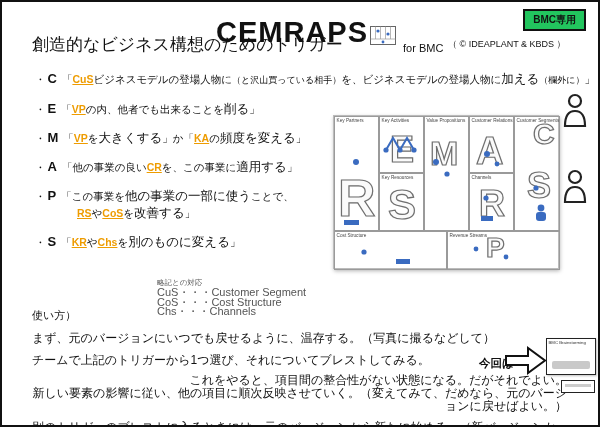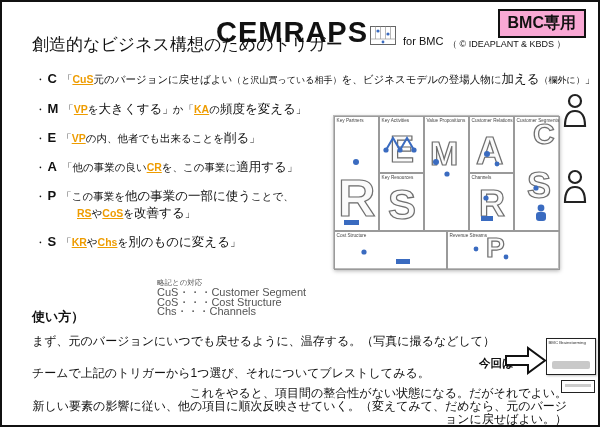--- a/index.html
+++ b/index.html
@@ -1,25 +1,25 @@
 <!DOCTYPE html>
 <html><head>
 <meta charset="utf-8">
 <style>
   * { margin:0; padding:0; box-sizing:border-box; }
   html,body { width:600px; height:427px; background:#e8e8e8; }
   body { font-family:"Liberation Sans","DejaVu Sans",sans-serif; color:#111; }
   .page { position:absolute; left:0; top:0; width:600px; height:427px; background:#fff; border:2px solid #111; overflow:hidden; }
 
   
-  .badge { position:absolute; top:7px; right:12px; border:2px solid #111; padding:2px 8px; font-size:16px; font-weight:bold; background:#f9a8d4; }
+  .badge { position:absolute; top:7px; right:12px; border:2px solid #111; padding:2px 8px; font-size:10px; font-weight:bold; background:#22c55e; }
   .header-sub { position:absolute; left:30px; top:31px; font-size:17px; }
   .header-title { position:absolute; left:214px; top:14px; font-size:29px; font-weight:bold; letter-spacing:1px; }
   .mini-icon { position:absolute; left:368px; top:24px; }
-  .header-for { position:absolute; left:401px; top:33px; font-size:11px; }
+  .header-for { position:absolute; left:401px; top:40px; font-size:11px; }
   .header-copy { position:absolute; left:446px; top:36px; font-size:9px; }
 
   
   .triggers { position:absolute; left:33px; top:68px; width:545px; }
   .trigger-row { font-size:10.5px; line-height:17px; margin-bottom:11px; white-space:nowrap; }
   .bullet { font-size:10.5px; }
   .tletter { font-weight:bold; font-size:13px; margin:0 5px 0 2px; }
   .seg-n { font-size:10.5px; }
   .seg-o { color:#EE9C00; font-weight:bold; font-size:10.5px;text-decoration:underline; }
   .seg-b { font-weight:normal; font-size:12.5px; }
@@ -33,24 +33,24 @@
   .bigletter { position:absolute; font-weight:bold; line-height:1; color:#fafafa; -webkit-text-stroke:1.2px #6f6f6f; text-shadow:0 0 1px #999; }
   .bmc-decor { position:absolute; left:0; top:0; pointer-events:none; }
 
   
   .legend { position:absolute; left:155px; top:276px; color:#555; }
   .legend-title { font-size:7.5px; line-height:10px; }
   .legend-item { font-size:11px; line-height:9.5px; }
 
   
   .usage { position:absolute; left:30px; top:306px; width:535px; }
-  .usage-title { font-size:13px; font-weight:bold; }
+  .usage-title { font-size:11px; font-weight:normal; }
   .usage p { font-size:12px; line-height:13px; white-space:pre-line; }
   .usage p.p1 { margin-top:9px; }
-  .usage p.p2 { margin-top:19px; }
+  .usage p.p2 { margin-top:9px; }
   .usage p.p3 { margin-top:7px;text-align:right; }
   .usage p.p4 { margin-top:8px; }
 
   
   .now-label { position:absolute; left:477px; top:354px; font-size:11.5px; font-weight:bold; }
   .big-arrow { position:absolute; left:503px; top:343px; }
   .thumb { position:absolute; left:544px; top:336px; width:50px; height:37px; border:1px solid #222; background:#fff; box-shadow:1px 1px 2px rgba(0,0,0,0.25); }
   .thumb-title { font-size:6px; color:#333; white-space:nowrap; transform:scale(0.72); transform-origin:0 0; padding:2px 0 0 2px; }
   .thumb-bar { position:absolute; left:5px; bottom:5px; width:38px; height:8px; background:#c9c9c9; border-radius:2px; }
   .thumb2 { position:absolute; left:559px; top:378px; width:34px; height:13px; border:1px solid #222; background:#fff; }
@@ -77,23 +77,23 @@
       <line x1="0.5" y1="13" x2="25.5" y2="13" stroke="#999" stroke-width="0.7"></line>
       <circle cx="8" cy="5" r="1.6" fill="#3A6BC0"></circle>
       <circle cx="18" cy="8" r="1.6" fill="#3A6BC0"></circle>
       <circle cx="13" cy="16" r="1.4" fill="#3A6BC0"></circle>
     </svg>
   </span>
   <span class="header-for">for BMC</span>
   <span class="header-copy">（ © IDEAPLANT &amp; KBDS ）</span>
 
   <div class="triggers" id="triggers">
-      <div class="trigger-row"><span class="bullet">・</span><span class="tletter">C</span><span class="seg-n">「</span><span class="seg-o">CuS</span><span class="seg-n">元のバージョンに戻せばよい</span><span class="seg-sm">（と沢山買っている相手）</span><span class="seg-n">を、ビジネスモデルの登場人物に</span><span class="seg-b">加える</span><span class="seg-sm">（欄外に）</span><span class="seg-n">」</span></div>
+      <div class="trigger-row"><span class="bullet">・</span><span class="tletter">C</span><span class="seg-n">「</span><span class="seg-o">CuS</span><span class="seg-n">ビジネスモデルの登場人物に</span><span class="seg-sm">（と沢山買っている相手）</span><span class="seg-n">を、ビジネスモデルの登場人物に</span><span class="seg-b">加える</span><span class="seg-sm">（欄外に）</span><span class="seg-n">」</span></div>
+      <div class="trigger-row"><span class="bullet">・</span><span class="tletter">E</span><span class="seg-n">「</span><span class="seg-o">VP</span><span class="seg-n">の内、他者でも出来ることを</span><span class="seg-b">削る</span><span class="seg-n">」</span></div>
       <div class="trigger-row"><span class="bullet">・</span><span class="tletter">M</span><span class="seg-n">「</span><span class="seg-o">VP</span><span class="seg-n">を</span><span class="seg-b">大きくする</span><span class="seg-n">」か「</span><span class="seg-o">KA</span><span class="seg-n">の</span><span class="seg-b">頻度を変える</span><span class="seg-n">」</span></div>
-      <div class="trigger-row"><span class="bullet">・</span><span class="tletter">E</span><span class="seg-n">「</span><span class="seg-o">VP</span><span class="seg-n">の内、他者でも出来ることを</span><span class="seg-b">削る</span><span class="seg-n">」</span></div>
       <div class="trigger-row"><span class="bullet">・</span><span class="tletter">A</span><span class="seg-n">「他の事業の良い</span><span class="seg-o">CR</span><span class="seg-n">を、この事業に</span><span class="seg-b">適用する</span><span class="seg-n">」</span></div>
       <div class="trigger-row"><span class="bullet">・</span><span class="tletter">P</span><span class="seg-n">「この事業を</span><span class="seg-b">他の事業の一部に使う</span><span class="seg-n">ことで、</span><br><span class="indent"></span><span class="seg-o">RS</span><span class="seg-n">や</span><span class="seg-o">CoS</span><span class="seg-n">を</span><span class="seg-b">改善する</span><span class="seg-n">」</span></div>
       <div class="trigger-row"><span class="bullet">・</span><span class="tletter">S</span><span class="seg-n">「</span><span class="seg-o">KR</span><span class="seg-n">や</span><span class="seg-o">Chs</span><span class="seg-n">を</span><span class="seg-b">別のものに変える</span><span class="seg-n">」</span></div>
     </div>
 
   <div class="bmc">
     <div class="bmc-cell" style="left:0;top:0;width:45px;height:115px">
         <span class="bmc-title">Key Partners</span>
       </div>
     <div class="bmc-cell" style="left:45px;top:0;width:45px;height:57px">

